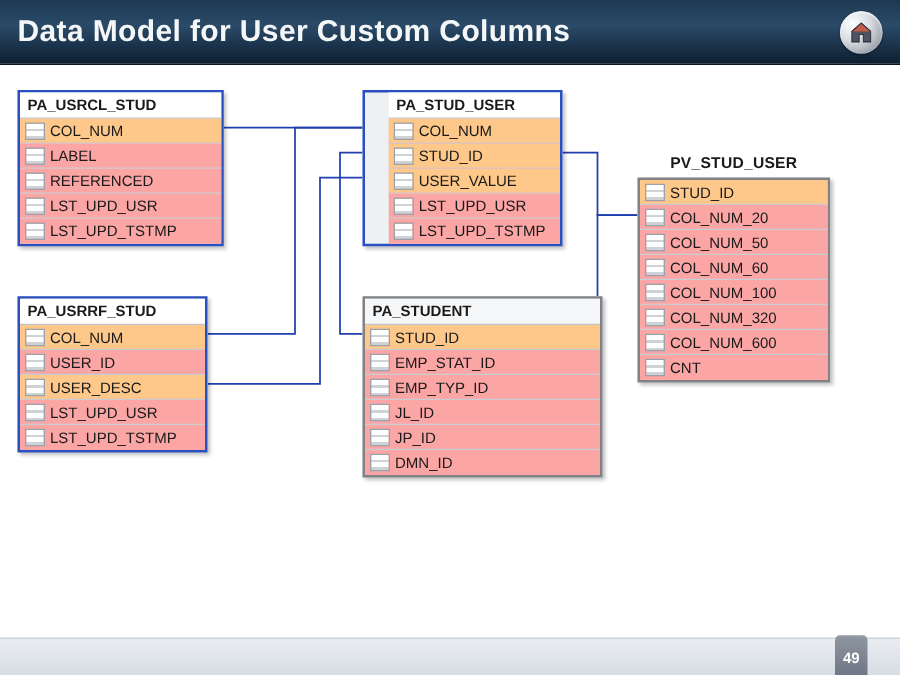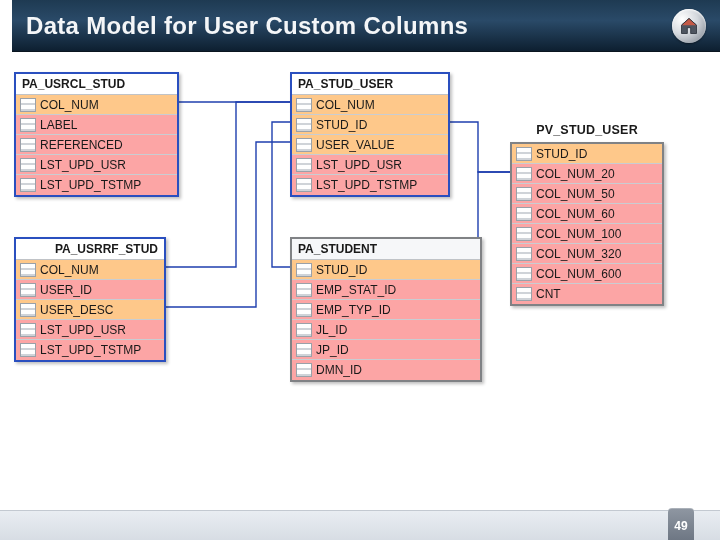--- a/index.html
+++ b/index.html
@@ -10,21 +10,20 @@
     position: relative;
     overflow: hidden;
   }
   .title-bar {
     height: 52px;
     background: linear-gradient(#1e3a52 0%, #2a4a68 40%, #0d1f30 100%);
     border-bottom: 1px solid #0a1520;
     display: flex; align-items: center;
     padding: 0 14px;
     position: relative;
-    margin-left: 12px;
   }
   .title-bar h1 {
     font-size: 24px;
     font-weight: 600;
     color: #f4f6f8;
     letter-spacing: 0.3px;
   }
   .home-btn {
     position: absolute; right: 14px; top: 50%; transform: translateY(-50%);
     width: 34px; height: 34px;
@@ -91,22 +90,22 @@
   .pg {
     width:26px; height:36px; border-radius:4px;
     background:linear-gradient(#8f97a2,#6a7380);
     color:#fff; font-size:12px; font-weight:600;
     display:flex; align-items:center; justify-content:center;
     box-shadow:inset 0 1px 0 rgba(255,255,255,.25);
   }
 
   
   #t-usrcl { left:14px;  top:20px;  width:165px; }
-  #t-usrrf { left:14px;  top:185px; width:152px;text-align:right; }
-  #t-studu { left:290px; top:20px;  width:160px; }
+  #t-usrrf { left:14px;  top:185px; width:152px; }
+  #t-studu { left:290px; top:20px;  width:160px;padding-left:19px; }
   #t-stud  { left:290px; top:185px; width:192px; }
   #t-pv    { left:510px; top:90px;  width:154px; }
   .pv-label{
     position:absolute; left:510px; top:71px; width:154px; text-align:center;
     font-size:12.5px; font-weight:700; color:#1a1a1a;
     letter-spacing:.2px;
   }
 </style>
 </head>
 <body>

